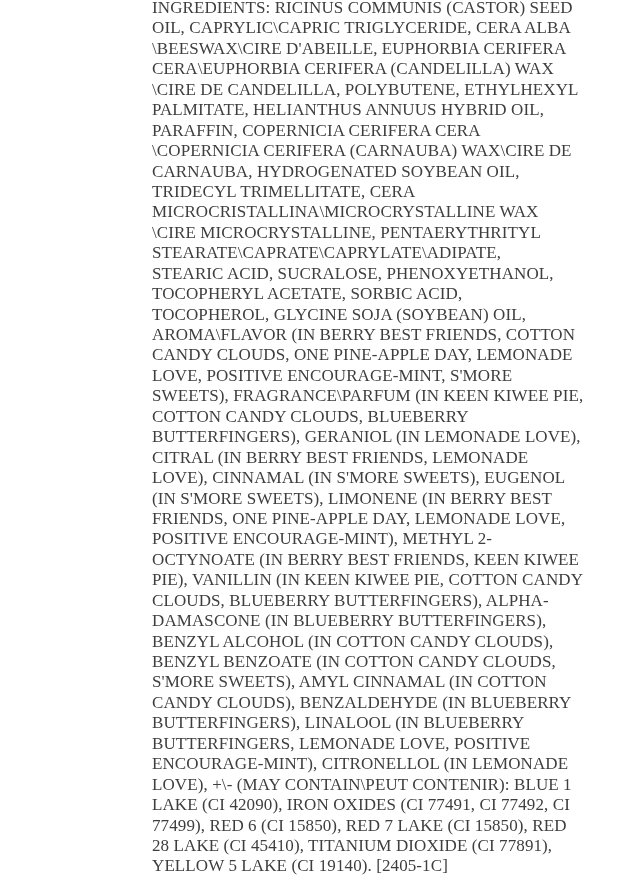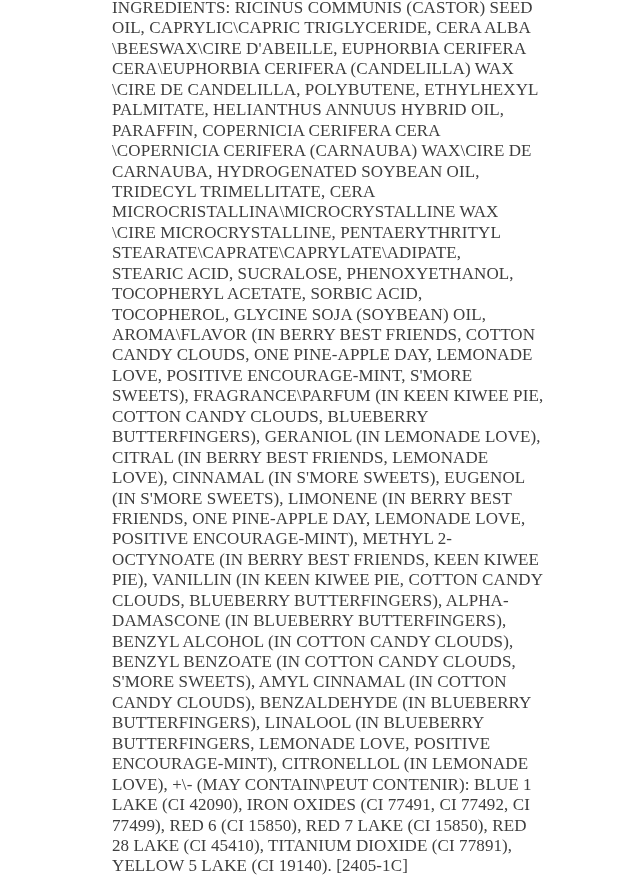--- a/index.html
+++ b/index.html
@@ -6,20 +6,21 @@
       margin: 0;
       padding: 0;
       background: #ffffff;
     }
     .page {
       position: relative;
       width: 562px;
       height: 879px;
       background: #ffffff;
       overflow: hidden;
+      margin-left: 40px;
     }
     .ingredients-text {
       position: absolute;
       left: 112px;
       top: -2px;
       font-family: "Liberation Serif", "DejaVu Serif", serif;
       font-size: 17px;
       line-height: 20.44px;
       letter-spacing: 0.1px;
       color: #3e3e3e;

